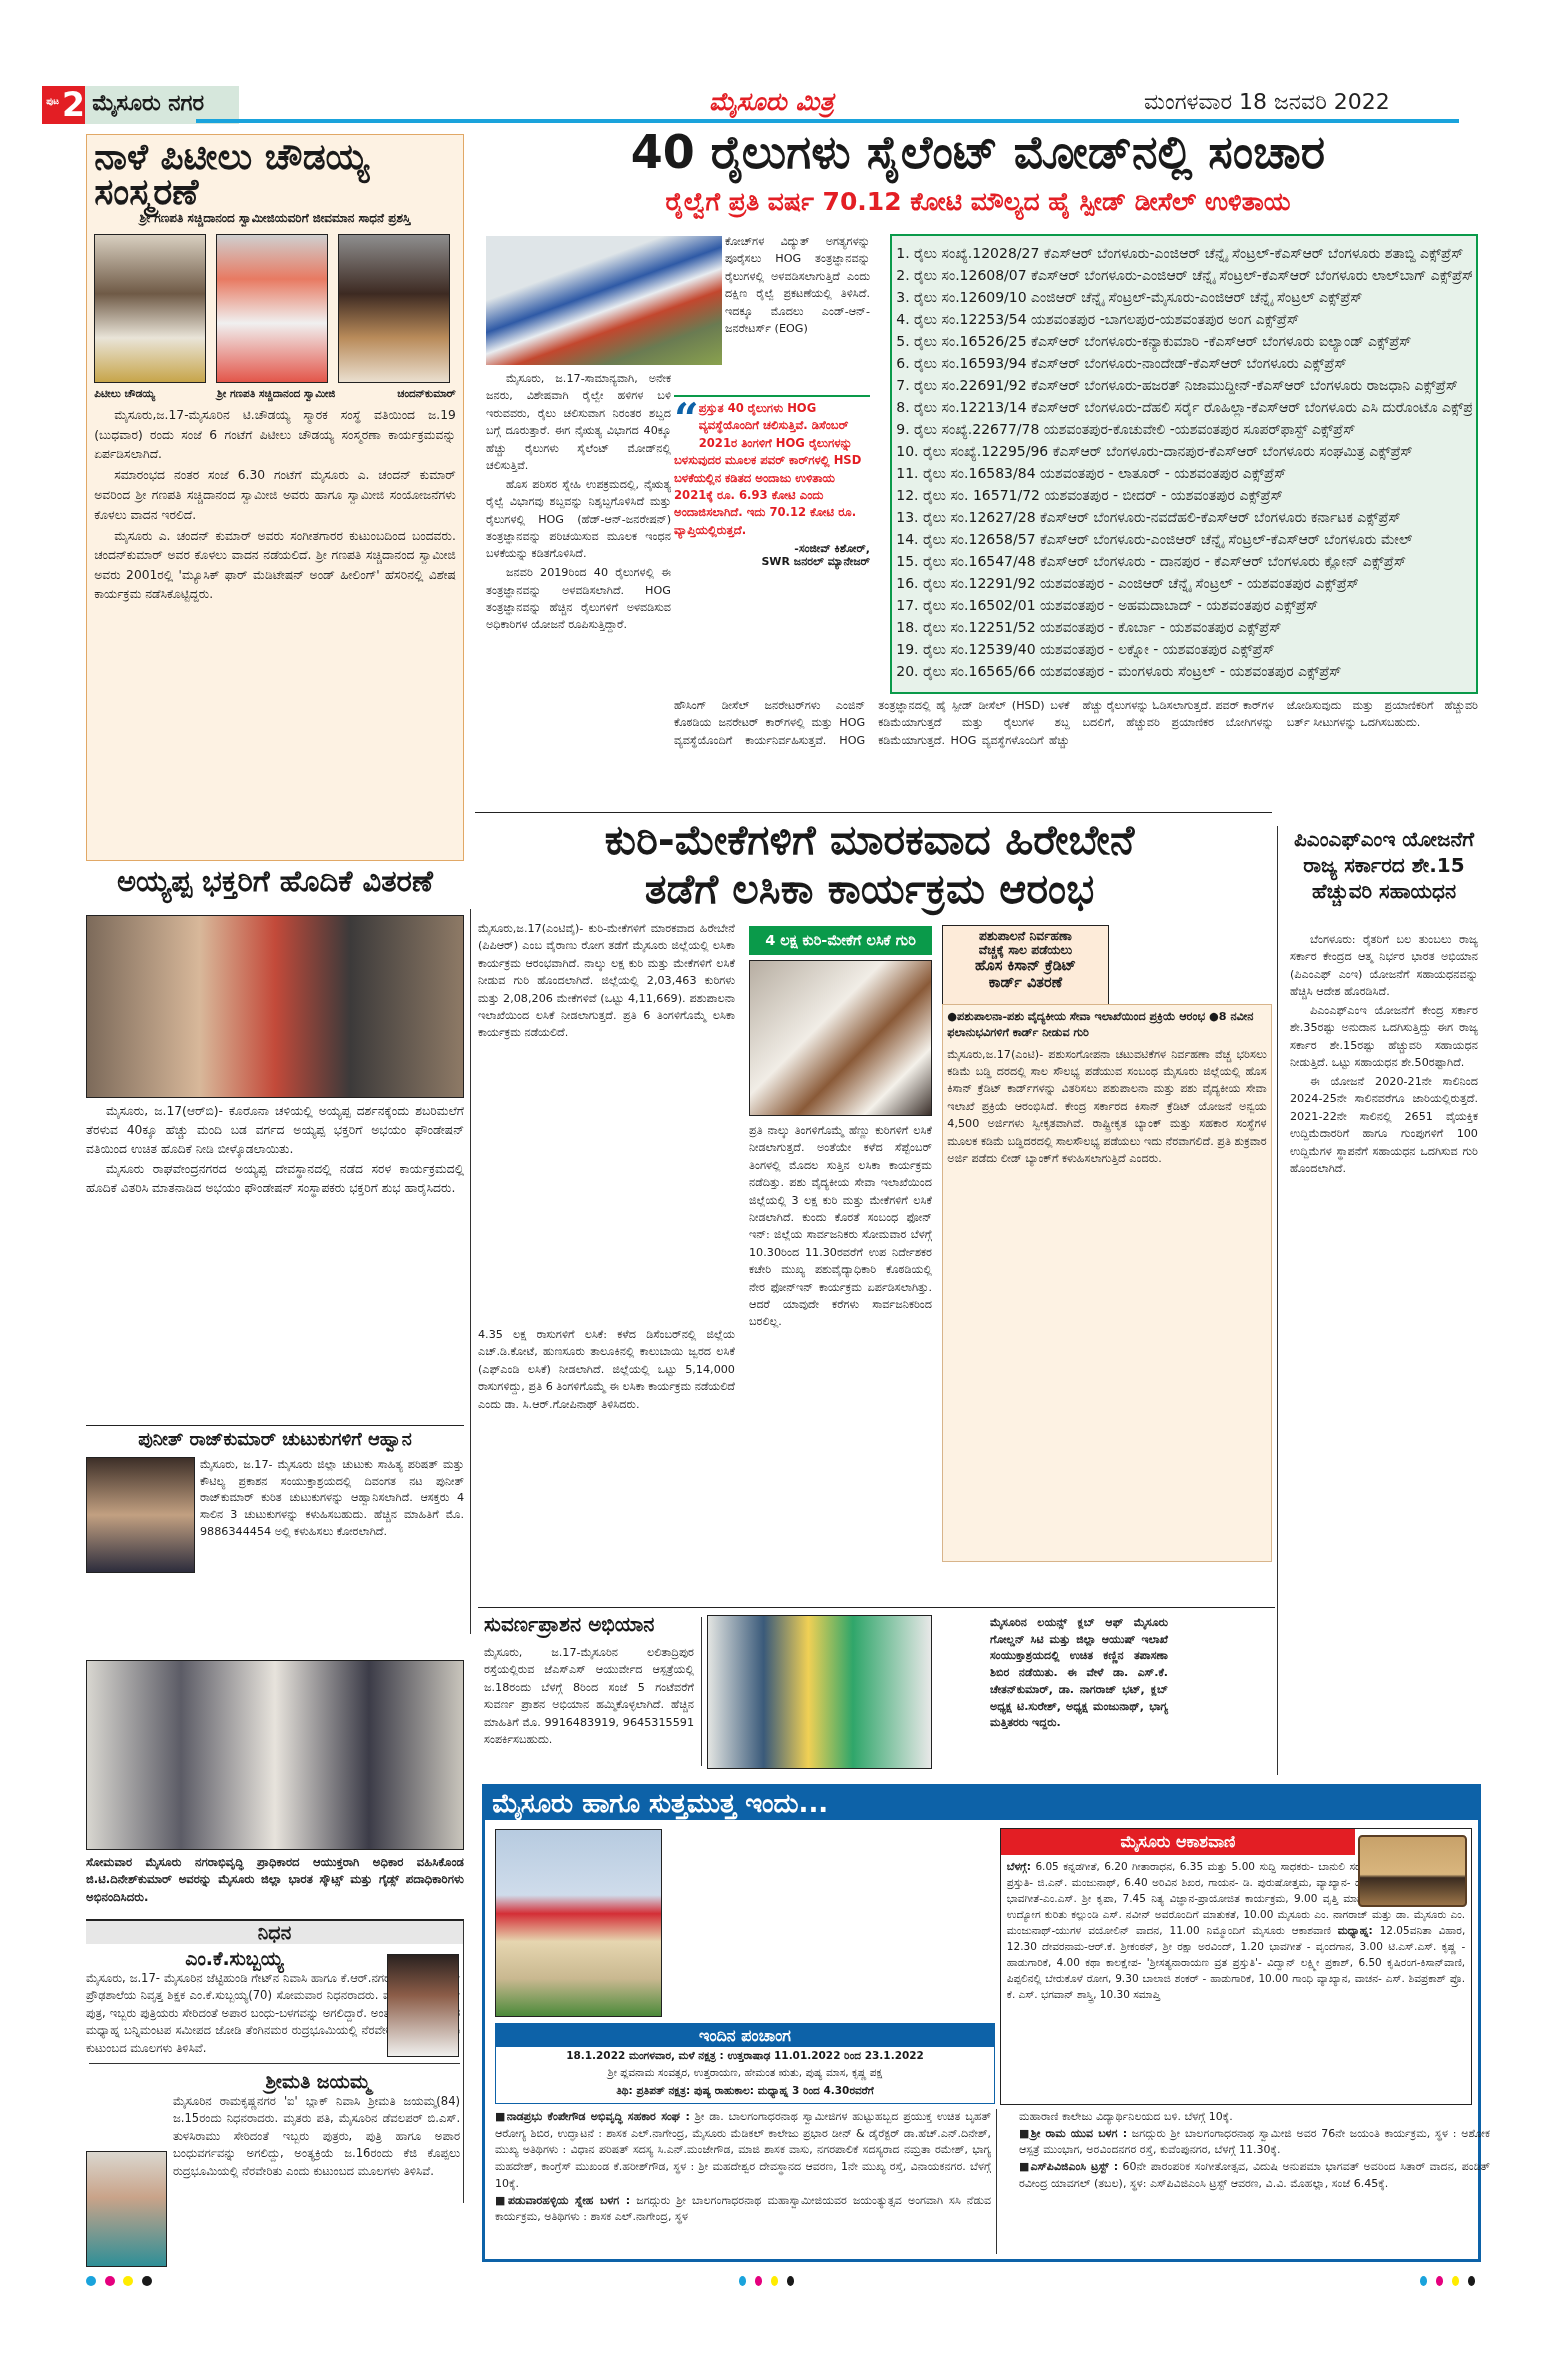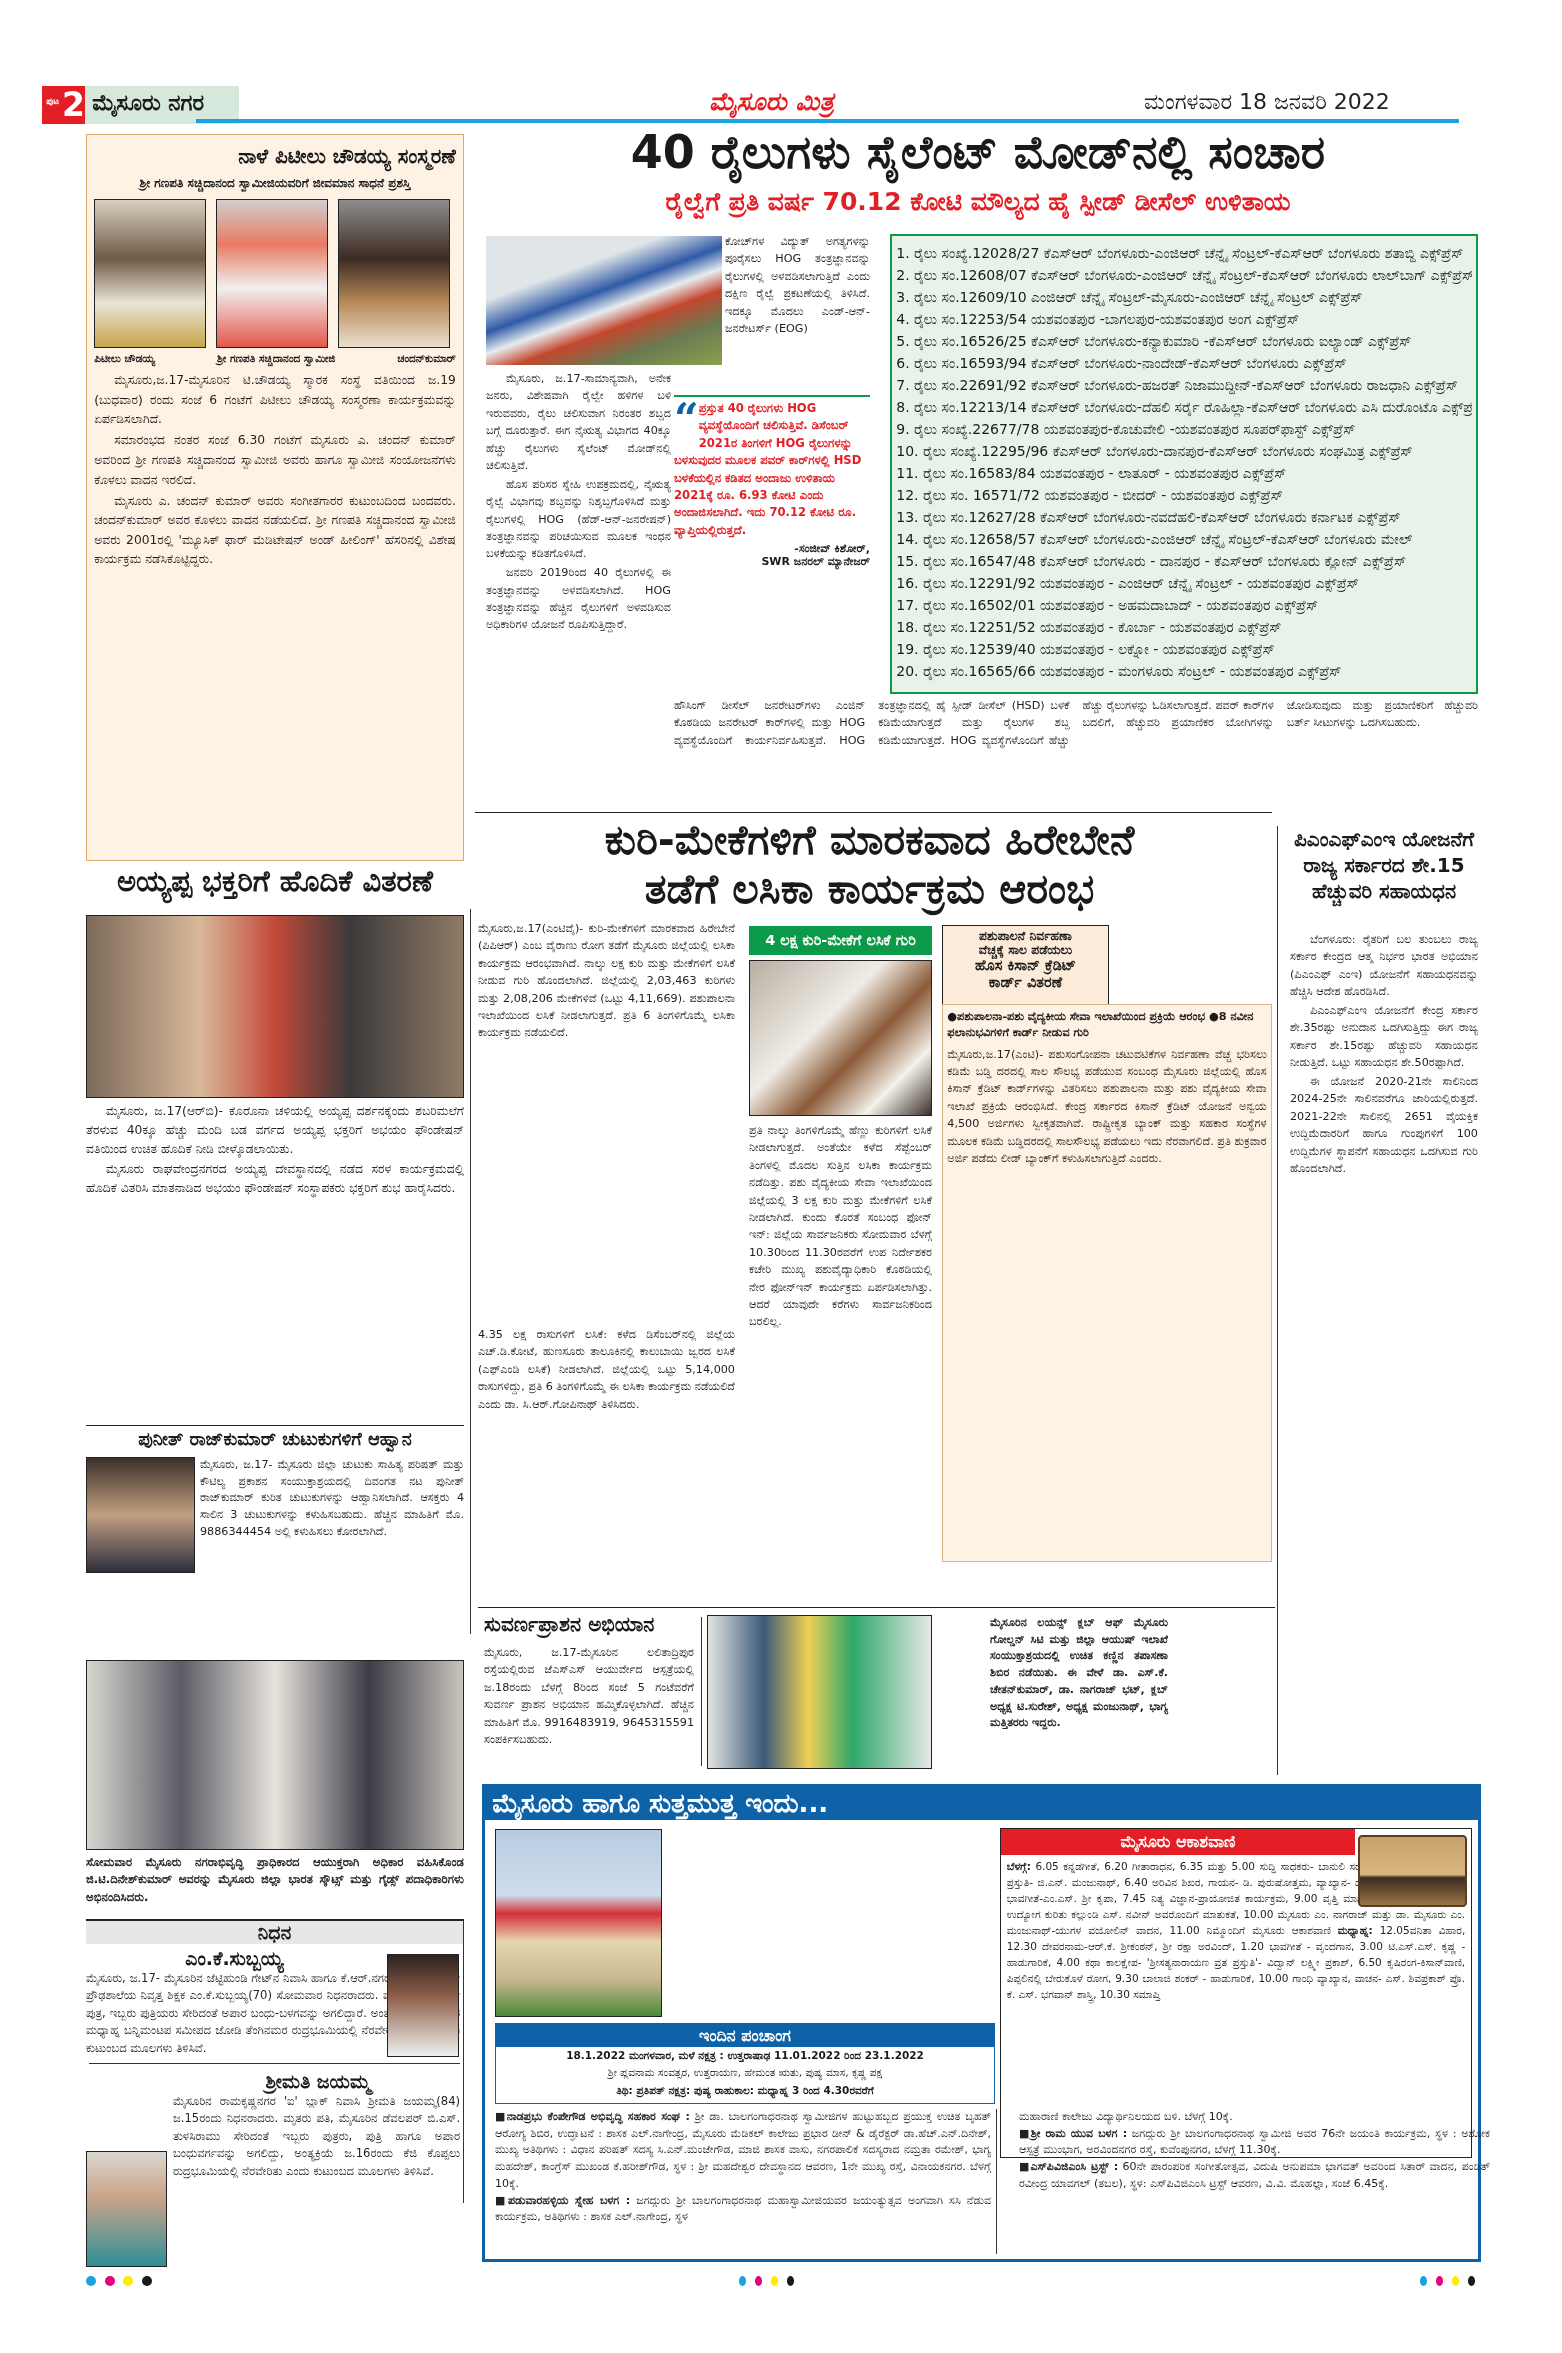--- a/index.html
+++ b/index.html
@@ -22,21 +22,21 @@
     <span class="abs k" style="left:4.3px;top:10px;font-size:8.7px;font-weight:bold;">ಪುಟ</span>
     <span class="abs k" style="left:20px;top:-1.4px;font-size:33px;font-weight:bold;">2</span>
   </div>
   <div class="abs k" style="left:43px;top:0;width:154px;height:38px;background:#d6e7dc;font-size:22px;font-weight:bold;padding:4.3px 7.2px;">ಮೈಸೂರು ನಗರ</div>
   <div class="abs" style="left:154px;top:33px;width:1263px;height:3.6px;background:#1aa3dc;"></div>
   <div class="abs k" style="left:667px;top:1.4px;font-size:25px;font-weight:bold;color:#e31e24;font-style:italic;">ಮೈಸೂರು ಮಿತ್ರ</div>
   <div class="abs k" style="left:1102px;top:2.9px;font-size:22px;color:#222;">ಮಂಗಳವಾರ 18 ಜನವರಿ 2022</div>
 </div>
 
 <div class="abs" style="left:86px;top:134px;width:378px;height:727px;background:#fdf2e3;border:1.4px solid #e1a866;padding:4.3px 7.2px;">
-  <div class="k" style="font-size:20px;font-weight:bold;text-align:right;line-height:35px;">ನಾಳೆ ಪಿಟೀಲು ಚೌಡಯ್ಯ ಸಂಸ್ಮರಣೆ</div>
+  <div class="k" style="font-size:36px;font-weight:bold;text-align:left;line-height:35px;">ನಾಳೆ ಪಿಟೀಲು ಚೌಡಯ್ಯ ಸಂಸ್ಮರಣೆ</div>
   <div class="k" style="font-size:12px;font-weight:bold;text-align:center;line-height:19px;white-space:nowrap;">ಶ್ರೀ ಗಣಪತಿ ಸಚ್ಚಿದಾನಂದ ಸ್ವಾಮೀಜಿಯವರಿಗೆ ಜೀವಮಾನ ಸಾಧನೆ ಪ್ರಶಸ್ತಿ</div>
   <div style="display:flex;gap:10px;margin-top:5.8px;">
     <div class="photo" style="width:112px;height:149px;background:linear-gradient(180deg,#d8cfc0,#6f5a46 40%,#e9e4d8 70%,#c7a54a);"></div>
     <div class="photo" style="width:112px;height:149px;background:linear-gradient(180deg,#cfcfcf,#e87a62 30%,#f0f0f0 60%,#e3564a);"></div>
     <div class="photo" style="width:112px;height:149px;background:linear-gradient(180deg,#8e8e8e,#3d2a22 40%,#b98b5a 70%,#eadfcf);"></div>
   </div>
   <div style="display:flex;justify-content:space-between;margin-top:4.3px;">
     <span class="k" style="font-size:10.5px;font-weight:bold;">ಪಿಟೀಲು ಚೌಡಯ್ಯ</span>
     <span class="k" style="font-size:10.5px;font-weight:bold;">ಶ್ರೀ ಗಣಪತಿ ಸಚ್ಚಿದಾನಂದ ಸ್ವಾಮೀಜಿ</span>
     <span class="k" style="font-size:10.5px;font-weight:bold;">ಚಂದನ್‌ಕುಮಾರ್</span>
@@ -161,21 +161,21 @@
 
 <div class="abs" style="left:482px;top:1784px;width:999px;height:478px;border:3.6px solid #0d62a8;">
   <div class="k" style="background:#0d62a8;color:#fff;font-size:26px;font-weight:bold;padding:0 7.2px;height:33px;line-height:33px;">ಮೈಸೂರು ಹಾಗೂ ಸುತ್ತಮುತ್ತ ಇಂದು...</div>
   <div class="abs photo" style="left:10px;top:42px;width:167px;height:188px;background:linear-gradient(180deg,#b7cbe0 0%,#cfdceb 35%,#d42e36 45%,#e6d6b0 60%,#c9b890 80%,#4c8a3a);"></div>
   <div class="abs" style="left:10px;top:236px;width:500px;height:81px;border:1.4px solid #0d62a8;">
     <div class="k" style="background:#0d62a8;color:#fff;text-align:center;font-size:16px;font-weight:bold;height:23px;line-height:23px;">ಇಂದಿನ ಪಂಚಾಂಗ</div>
     <div class="k" style="font-size:10.5px;text-align:center;font-weight:bold;line-height:17.4px;">18.1.2022 ಮಂಗಳವಾರ, ಮಳೆ ನಕ್ಷತ್ರ : ಉತ್ತರಾಷಾಢ 11.01.2022 ರಿಂದ 23.1.2022</div>
     <div class="k" style="font-size:10.5px;text-align:center;line-height:17.4px;">ಶ್ರೀ ಪ್ಲವನಾಮ ಸಂವತ್ಸರ, ಉತ್ತರಾಯಣ, ಹೇಮಂತ ಋತು, ಪುಷ್ಯ ಮಾಸ, ಕೃಷ್ಣ ಪಕ್ಷ</div>
     <div class="k" style="font-size:10.5px;text-align:center;font-weight:bold;line-height:17.4px;">ತಿಥಿ: ಪ್ರತಿಪತ್ ನಕ್ಷತ್ರ: ಪುಷ್ಯ ರಾಹುಕಾಲ: ಮಧ್ಯಾಹ್ನ 3 ರಿಂದ 4.30ರವರೆಗೆ</div>
   </div>
-  <div class="abs" style="left:515px;top:41px;width:472px;height:330px;border:1.4px solid #222;">
+  <div class="abs" style="left:515px;top:41px;width:472px;height:277px;border:1.4px solid #222;">
     <div class="k" style="background:#e31e24;color:#fff;text-align:center;font-size:16px;font-weight:bold;height:26px;line-height:26px;margin-right:116px;">ಮೈಸೂರು ಆಕಾಶವಾಣಿ</div>
     <div class="abs" style="right:4.3px;top:5.8px;width:109px;height:72px;background:linear-gradient(180deg,#c8a26a 0%,#d9b67e 55%,#3a2b20 60%,#9a7448 100%);border:2.2px solid #5a3e24;border-radius:4.3px;"></div>
     <div class="para k" style="padding:2.9px 5.8px;font-size:10.5px;line-height:16px;">
       <b>ಬೆಳಗ್ಗೆ:</b> <span>6.05 ಕನ್ನಡಗೀತೆ, 6.20 ಗೀತಾರಾಧನ, 6.35 ಮತ್ತು 5.00 ಸುದ್ದಿ ಸಾಧಕರು- ಬಾನುಲಿ ಸರಣಿ, ಲೇಖನ- ಜೀ.ಜ. ರಾಜೀವ, ಪ್ರಸ್ತುತಿ- ಜಿ.ಎನ್. ಮಂಜುನಾಥ್, 6.40 ಅರಿವಿನ ಶಿಖರ, ಗಾಯನ- ಡಿ. ಪುರುಷೋತ್ತಮ, ವ್ಯಾಖ್ಯಾನ- ಡಾ.ಹೆಚ್.ಎಂ. ಕಲಾಶ್ರೀ, 7.15 ಭಾವಗೀತೆ-ಎಂ.ಎಸ್. ಶ್ರೀ ಕೃಪಾ, 7.45 ನಿತ್ಯ ವಿಜ್ಞಾನ-ಪ್ರಾಯೋಜಿತ ಕಾರ್ಯಕ್ರಮ, 9.00 ವೃತ್ತಿ ಮಾರ್ಗದರ್ಶನ, ಹವ್ಯಾಸಗಳು ಮತ್ತು ಉದ್ಯೋಗ ಕುರಿತು ಕಲ್ಲುಂಡಿ ಎಸ್. ನವೀನ್ ಅವರೊಂದಿಗೆ ಮಾತುಕತೆ, 10.00 ಮೈಸೂರು ಎಂ. ನಾಗರಾಜ್ ಮತ್ತು ಡಾ. ಮೈಸೂರು ಎಂ. ಮಂಜುನಾಥ್-ಯುಗಳ ವಯೋಲಿನ್ ವಾದನ, 11.00 ನಿಮ್ಮೊಂದಿಗೆ ಮೈಸೂರು ಆಕಾಶವಾಣಿ</span>
       <b>ಮಧ್ಯಾಹ್ನ:</b> <span>12.05ವನಿತಾ ವಿಹಾರ, 12.30 ದೇವರನಾಮ-ಆರ್.ಕೆ. ಶ್ರೀಕಂಠನ್, ಶ್ರೀ ರಕ್ಷಾ ಅರವಿಂದ್, 1.20 ಭಾವಗೀತೆ - ವೃಂದಗಾನ, 3.00 ಟಿ.ಎಸ್.ಎಸ್. ಕೃಷ್ಣ - ಹಾಡುಗಾರಿಕೆ, 4.00 ಕಥಾ ಕಾಲಕ್ಷೇಪ- 'ಶ್ರೀಸತ್ಯನಾರಾಯಣ ವ್ರತ ಪ್ರಸ್ತುತಿ'- ವಿದ್ವಾನ್ ಲಕ್ಷ್ಮೀ ಪ್ರಕಾಶ್,</span>
       <span>6.50 ಕೃಷಿರಂಗ-ಕಿಸಾನ್‌ವಾಣಿ, ಪಿಪ್ಪಲಿನಲ್ಲಿ ಬೇರುಕೊಳೆ ರೋಗ, 9.30 ಬಾಲಾಜಿ ಶಂಕರ್ - ಹಾಡುಗಾರಿಕೆ, 10.00 ಗಾಂಧಿ ವ್ಯಾಖ್ಯಾನ, ವಾಚನ- ಎಸ್. ಶಿವಪ್ರಕಾಶ್ ಪ್ರೊ. ಕೆ. ಎಸ್. ಭಗವಾನ್ ಶಾಸ್ತ್ರಿ, 10.30 ಸಮಾಪ್ತಿ</span>
     </div>
   </div>
   <div class="abs" style="left:10px;top:322px;width:496px;">
     <div class="para k" style="font-size:11px;line-height:16.7px;"><b>■ನಾಡಪ್ರಭು ಕೆಂಪೇಗೌಡ ಅಭಿವೃದ್ಧಿ ಸಹಕಾರ ಸಂಘ :</b> <span>ಶ್ರೀ ಡಾ. ಬಾಲಗಂಗಾಧರನಾಥ ಸ್ವಾಮೀಜಿಗಳ ಹುಟ್ಟುಹಬ್ಬದ ಪ್ರಯುಕ್ತ ಉಚಿತ ಬೃಹತ್ ಆರೋಗ್ಯ ಶಿಬಿರ, ಉದ್ಘಾಟನೆ : ಶಾಸಕ ಎಲ್.ನಾಗೇಂದ್ರ, ಮೈಸೂರು ಮೆಡಿಕಲ್ ಕಾಲೇಜು ಪ್ರಭಾರ ಡೀನ್ &amp; ಡೈರೆಕ್ಟರ್ ಡಾ.ಹೆಚ್.ಎನ್.ದಿನೇಶ್, ಮುಖ್ಯ ಅತಿಥಿಗಳು : ವಿಧಾನ ಪರಿಷತ್ ಸದಸ್ಯ ಸಿ.ಎನ್.ಮಂಜೇಗೌಡ, ಮಾಜಿ ಶಾಸಕ ವಾಸು, ನಗರಪಾಲಿಕೆ ಸದಸ್ಯರಾದ ನಮ್ರತಾ ರಮೇಶ್, ಭಾಗ್ಯ ಮಹದೇಶ್, ಕಾಂಗ್ರೆಸ್ ಮುಖಂಡ ಕೆ.ಹರೀಶ್‌ಗೌಡ, ಸ್ಥಳ : ಶ್ರೀ ಮಹದೇಶ್ವರ ದೇವಸ್ಥಾನದ ಆವರಣ, 1ನೇ ಮುಖ್ಯ ರಸ್ತೆ, ವಿನಾಯಕನಗರ. ಬೆಳಗ್ಗೆ 10ಕ್ಕೆ.</span></div>

